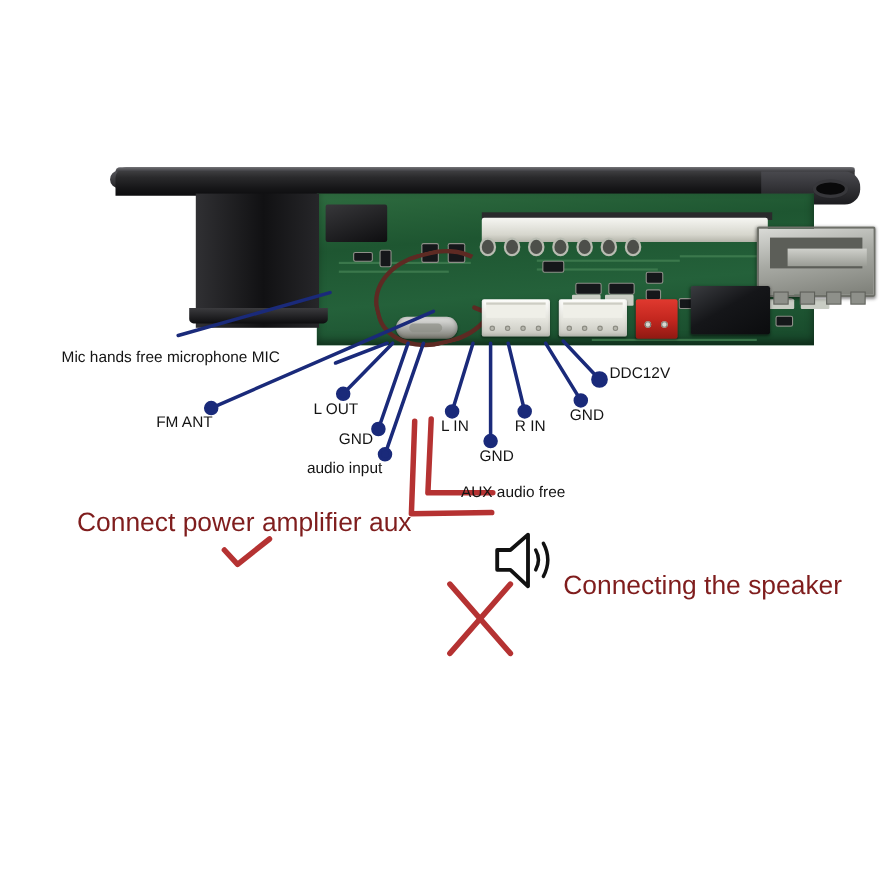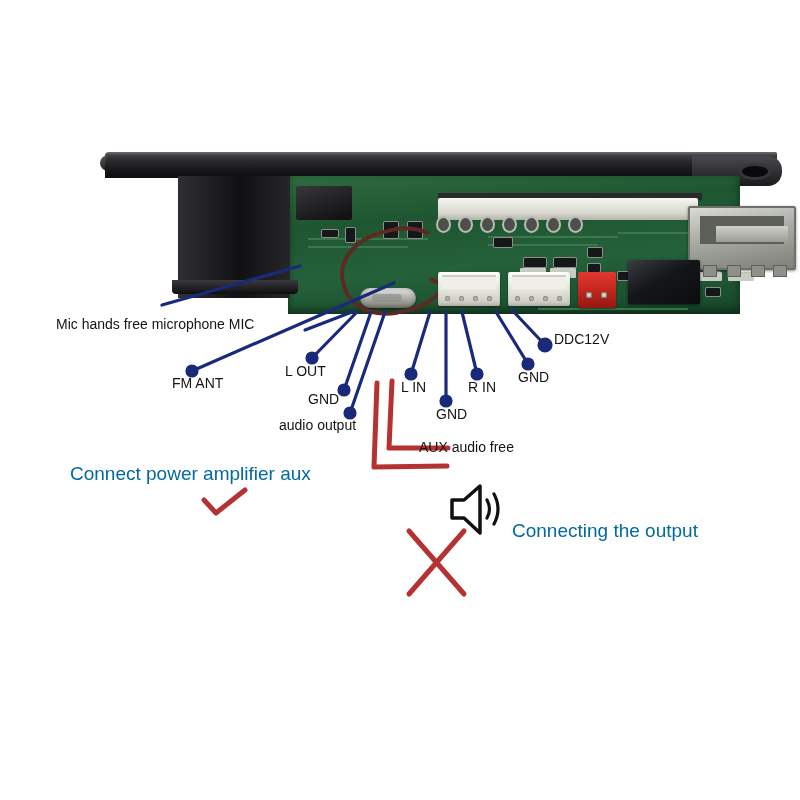--- a/index.html
+++ b/index.html
@@ -259,22 +259,22 @@
   
   .label {
     position: absolute;
     color: #141414;
     font-size: 14px;
     line-height: 1;
     white-space: nowrap;
     font-family: "Liberation Sans", sans-serif;
   }
   .label.big {
-    font-size: 19px;
-    color: #0369a1;
+    font-size: 24px;
+    color: #7f1d1d;
   }
 </style>
 </head>
 <body>
 
 <div id="canvas">
 
   <div id="photo-layer">
     <div class="board-photo">
 
@@ -414,30 +414,30 @@
 
     <g>
       <path d="M 452 500 L 452 518 L 464 518 L 480 533 L 480 486 L 464 500 Z" fill="#ffffff" stroke="#111111" stroke-width="3.5" stroke-linejoin="round"></path>
       <path d="M 487 500 Q 492 509 487 518" fill="none" stroke="#111111" stroke-width="3.2" stroke-linecap="round"></path>
       <path d="M 494 494 Q 502 509 494 524" fill="none" stroke="#111111" stroke-width="3.2" stroke-linecap="round"></path>
     </g>
   </svg>
 
   <div>
     <div class="label" style="left:56px;  top:317px">Mic hands free microphone MIC</div>
-    <div class="label" style="left:172px; top:376px">FM ANT</div>
+    <div class="label" style="left:142px; top:376px">FM ANT</div>
     <div class="label" style="left:285px; top:364px">L OUT</div>
     <div class="label" style="left:308px; top:392px">GND</div>
-    <div class="label" style="left:279px; top:418px">audio output</div>
+    <div class="label" style="left:279px; top:418px">audio input</div>
     <div class="label" style="left:401px; top:380px">L IN</div>
     <div class="label" style="left:436px; top:407px">GND</div>
     <div class="label" style="left:468px; top:380px">R IN</div>
     <div class="label" style="left:419px; top:440px">AUX audio free</div>
     <div class="label" style="left:518px; top:370px">GND</div>
     <div class="label" style="left:554px; top:332px">DDC12V</div>
   </div>
 
   <div>
     <div class="label big" style="left:70px;  top:464px">Connect power amplifier aux</div>
-    <div class="label big" style="left:512px; top:521px">Connecting the output</div>
+    <div class="label big" style="left:512px; top:521px">Connecting the speaker</div>
   </div>
 
 </div>
 
 </body></html>

